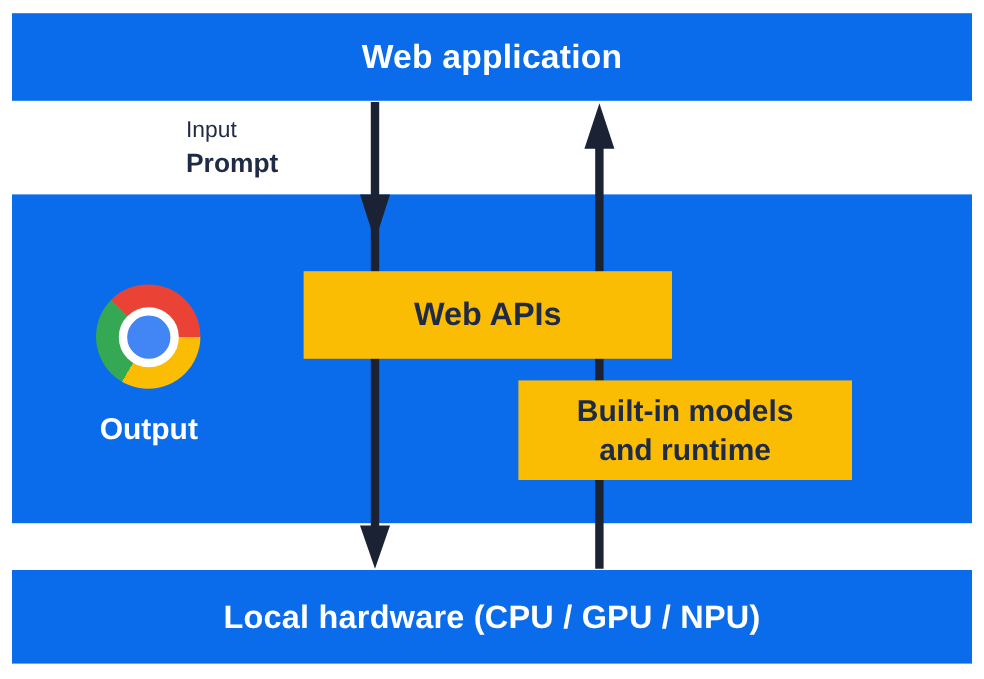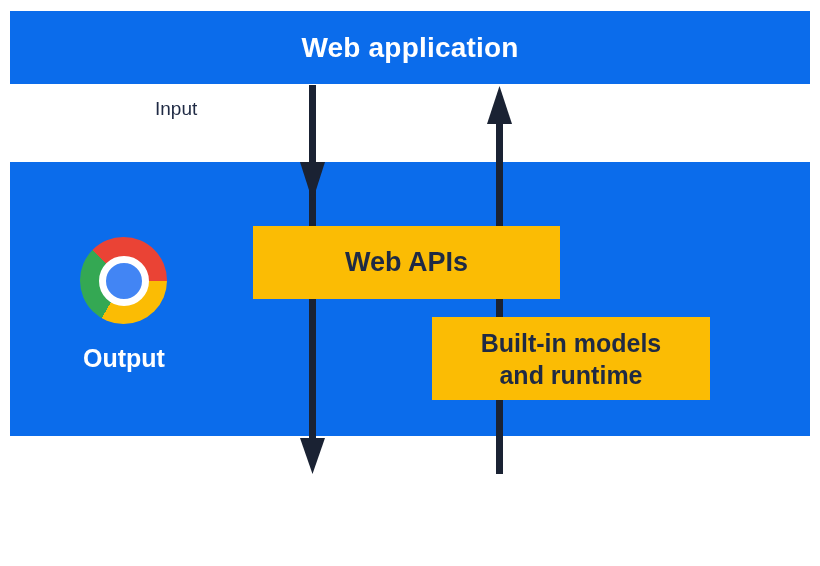--- a/index.html
+++ b/index.html
@@ -142,20 +142,21 @@
 <body>
 
 <div class="canvas">
 
   <div class="bar top-bar">
     <span class="bar-label">Web application</span>
   </div>
 
   <div class="io-group io-left">
     <span class="io-caption">Input</span>
+    <span class="io-value">Prompt</span>
   </div>
 
 
   <div class="mid-section"></div>
 
   <svg class="arrows" width="820" height="566">
     <g>
       <line x1="312.5" y1="85" x2="312.5" y2="445"></line>
       <polygon points="300,162 325,162 312.5,201"></polygon>
       <polygon points="300,438 325,438 312.5,474"></polygon>
@@ -175,14 +176,17 @@
 
   <div class="flow-box web-apis-box">
     <span>Web APIs</span>
   </div>
 
   <div class="flow-box builtin-box">
     <span>Built-in models</span>
     <span>and runtime</span>
   </div>
 
+  <div class="bar bottom-bar">
+    <span class="bar-label" style="font-size:27px">Local hardware (CPU / GPU / NPU)</span>
+  </div>
 
 </div>
 
 </body></html>

